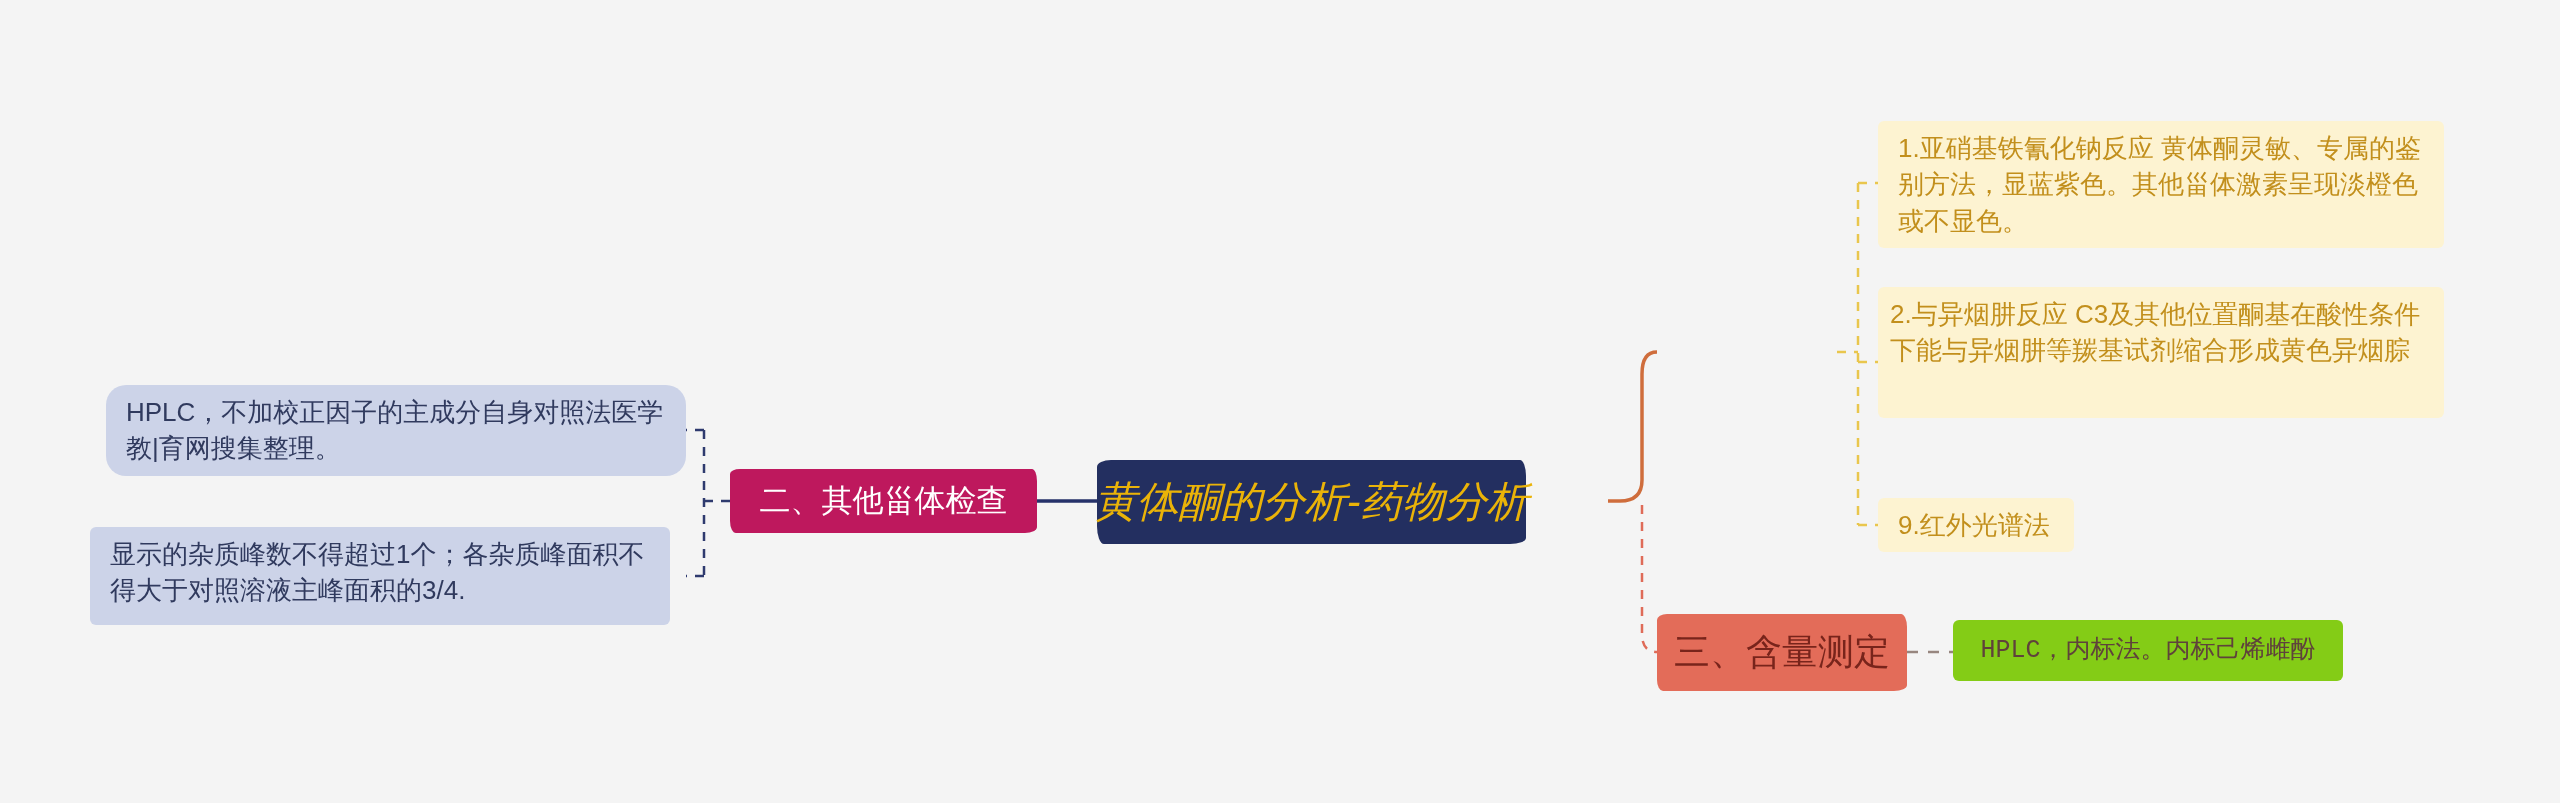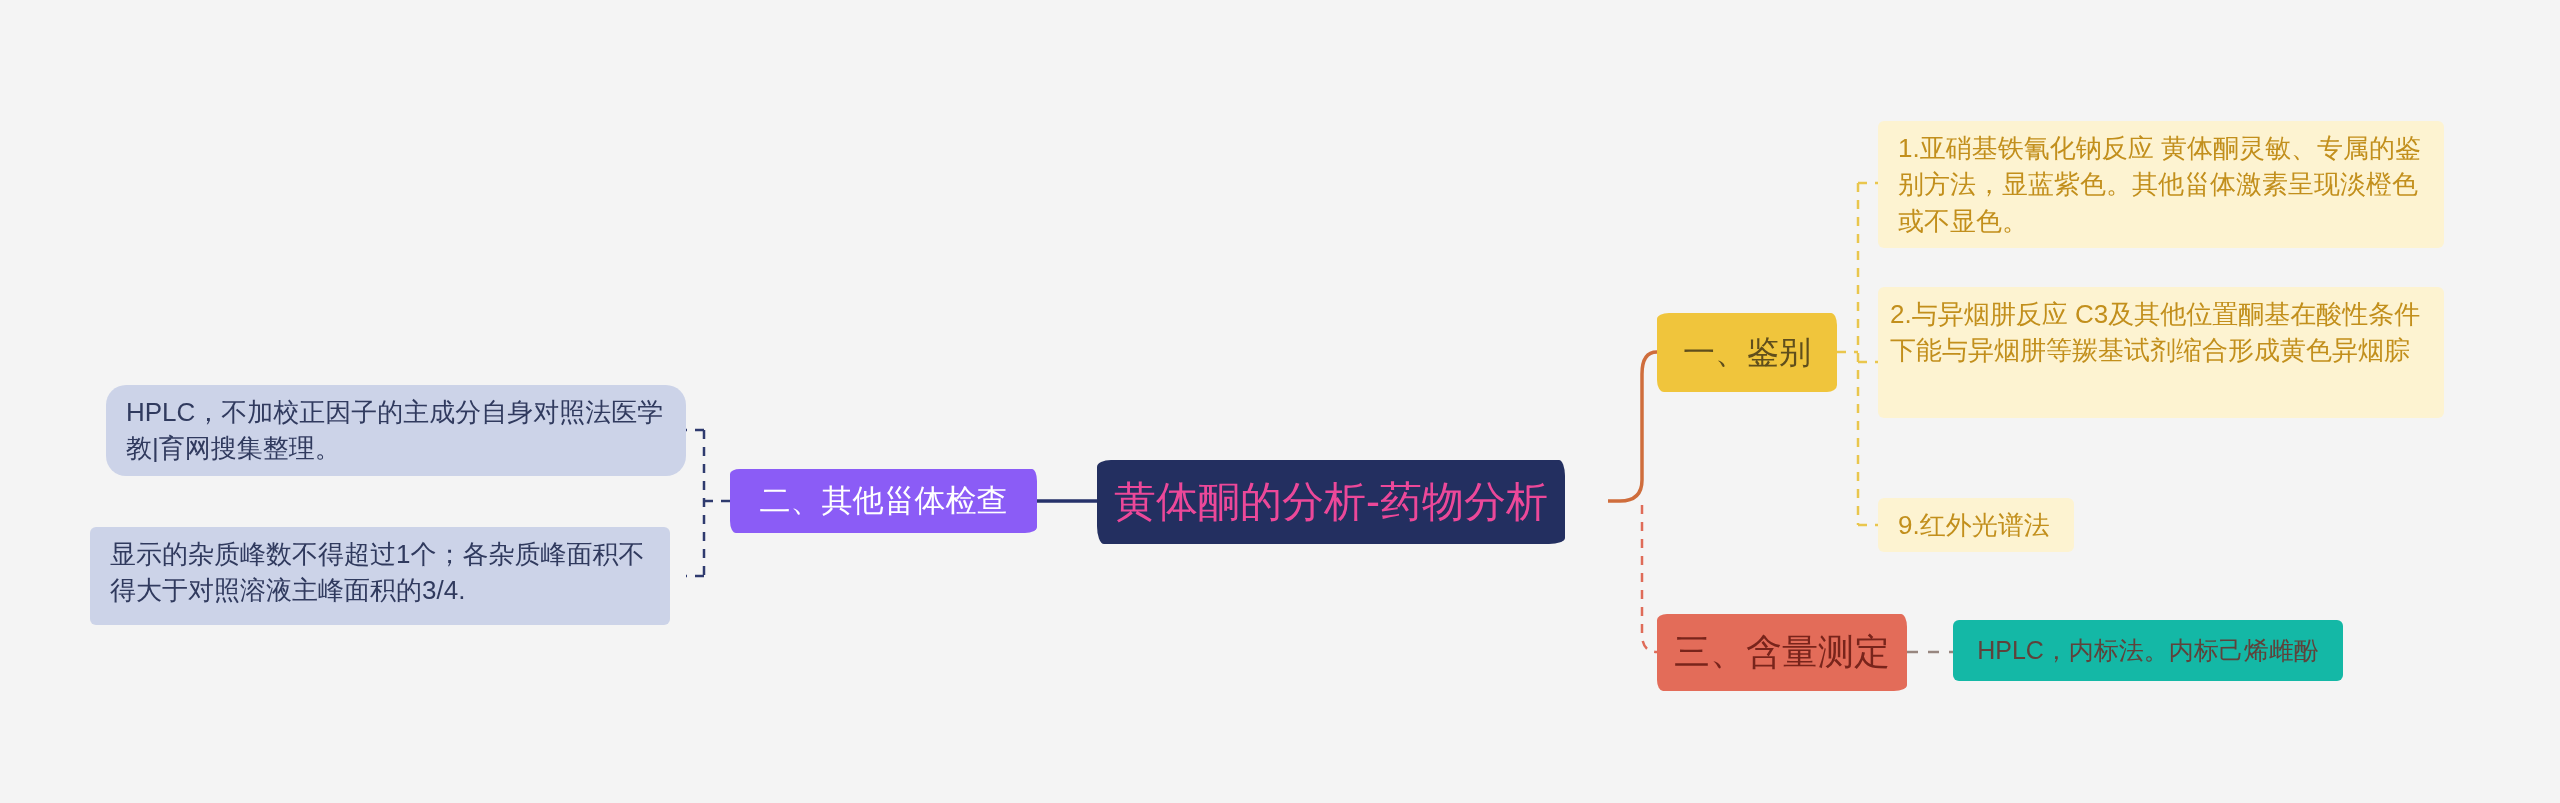--- a/index.html
+++ b/index.html
@@ -17,28 +17,29 @@
   
   .node{
     position:absolute;
     display:flex;align-items:center;justify-content:center;
     box-sizing:border-box;
     text-align:center;
     white-space:nowrap;
     cursor:default;
   }
   #root-node{
-    left:1097px;top:460px;width:468px;height:84px;
-    background:#232f60;color:#ec4899;
+    left:1097px;top:460px;width:429px;height:84px;
+    background:#232f60;color:#eab308;
     font-size:42px;
     border-radius:14px 6px 16px 7px / 7px 16px 6px 18px;
+    font-style:italic;
   }
   #branch-left{
     left:730px;top:469px;width:307px;height:64px;
-    background:#8b5cf6;color:#ffffff;
+    background:#be185d;color:#ffffff;
     font-size:31px;
     border-radius:10px 5px 12px 6px / 5px 12px 6px 12px;
   }
   #branch-id{
     left:1657px;top:313px;width:180px;height:79px;
     background:#f0c53c;color:#5f4e1c;
     font-size:32px;
     border-radius:12px 6px 10px 7px / 6px 12px 7px 12px;
   }
   #branch-assay{
@@ -57,23 +58,24 @@
     cursor:default;
   }
   .note-left{background:#ccd3e8;color:#303a5e;width:580px;}
   #note-l1{left:106px;top:385px;min-height:90px;border-radius:20px;}
   #note-l2{left:90px;top:527px;min-height:98px;}
   .note-yellow{background:#fdf3d1;color:#c28f1c;width:566px;}
   #note-r1{left:1878px;top:121px;min-height:124px;}
   #note-r2{left:1878px;top:287px;min-height:131px;padding-left:12px;}
   #note-r3{left:1878px;top:498px;width:196px;min-height:54px;white-space:nowrap;}
   .note-pink{
-    background:#14b8a6;color:#5f423b;
+    background:#84cc16;color:#5f423b;
     display:flex;align-items:center;justify-content:center;
     white-space:nowrap;
+    font-family:Liberation Mono, monospace;
   }
   #note-pink{left:1953px;top:620px;width:390px;height:61px;font-size:25px;padding:0 16px;}
 </style>
 </head>
 <body>
 
 <div class="canvas">
 
   <svg class="connectors" viewBox="0 0 2560 803" xmlns="http://www.w3.org/2000/svg">
 
@@ -102,21 +104,20 @@
   </svg>
 
   <div class="node" id="root-node">黄体酮的分析-药物分析</div>
 
   <div class="node" id="branch-left">二、其他甾体检查</div>
 
   <div class="note note-left" id="note-l1">HPLC，不加校正因子的主成分自身对照法医学教|育网搜集整理。</div>
 
   <div class="note note-left" id="note-l2">显示的杂质峰数不得超过1个；各杂质峰面积不得大于对照溶液主峰面积的3/4.</div>
 
-  <div class="node" id="branch-id">一、鉴别</div>
 
   <div class="note note-yellow" id="note-r1">1.亚硝基铁氰化钠反应 黄体酮灵敏、专属的鉴别方法，显蓝紫色。其他甾体激素呈现淡橙色或不显色。</div>
 
   <div class="note note-yellow" id="note-r2">2.与异烟肼反应 C3及其他位置酮基在酸性条件下能与异烟肼等羰基试剂缩合形成黄色异烟腙</div>
 
   <div class="note note-yellow" id="note-r3">9.红外光谱法</div>
 
   <div class="node" id="branch-assay">三、含量测定</div>
 
   <div class="note note-pink" id="note-pink">HPLC，内标法。内标己烯雌酚</div>

